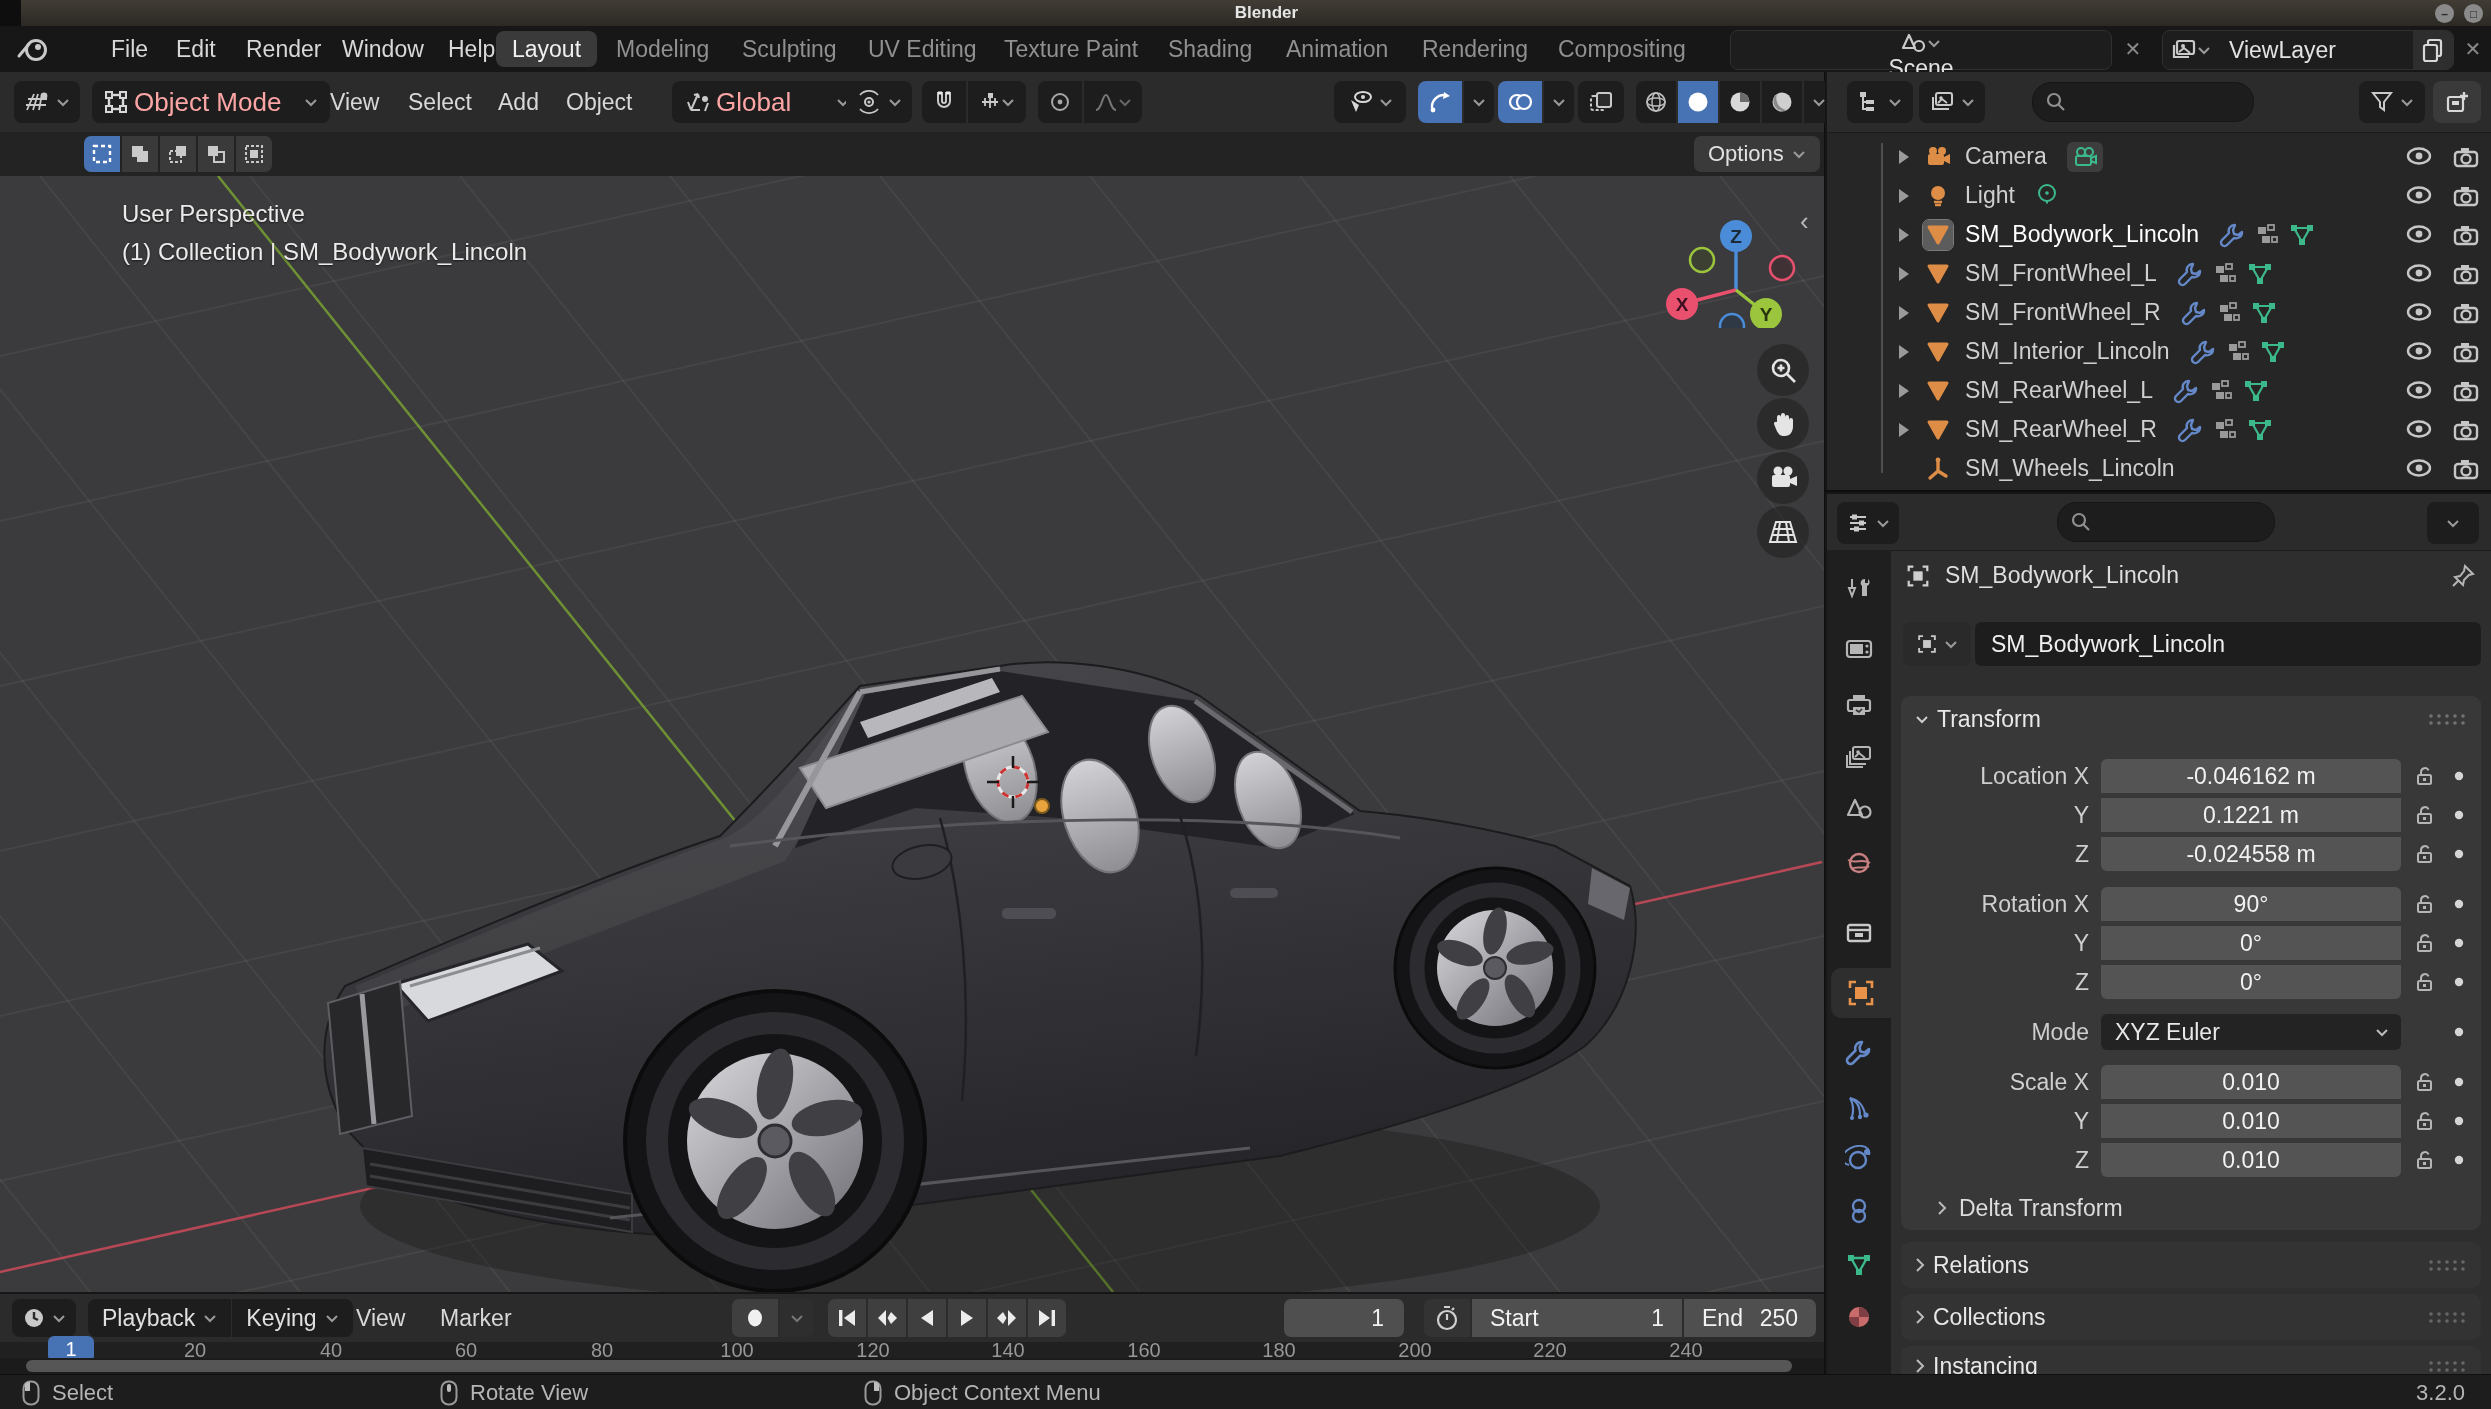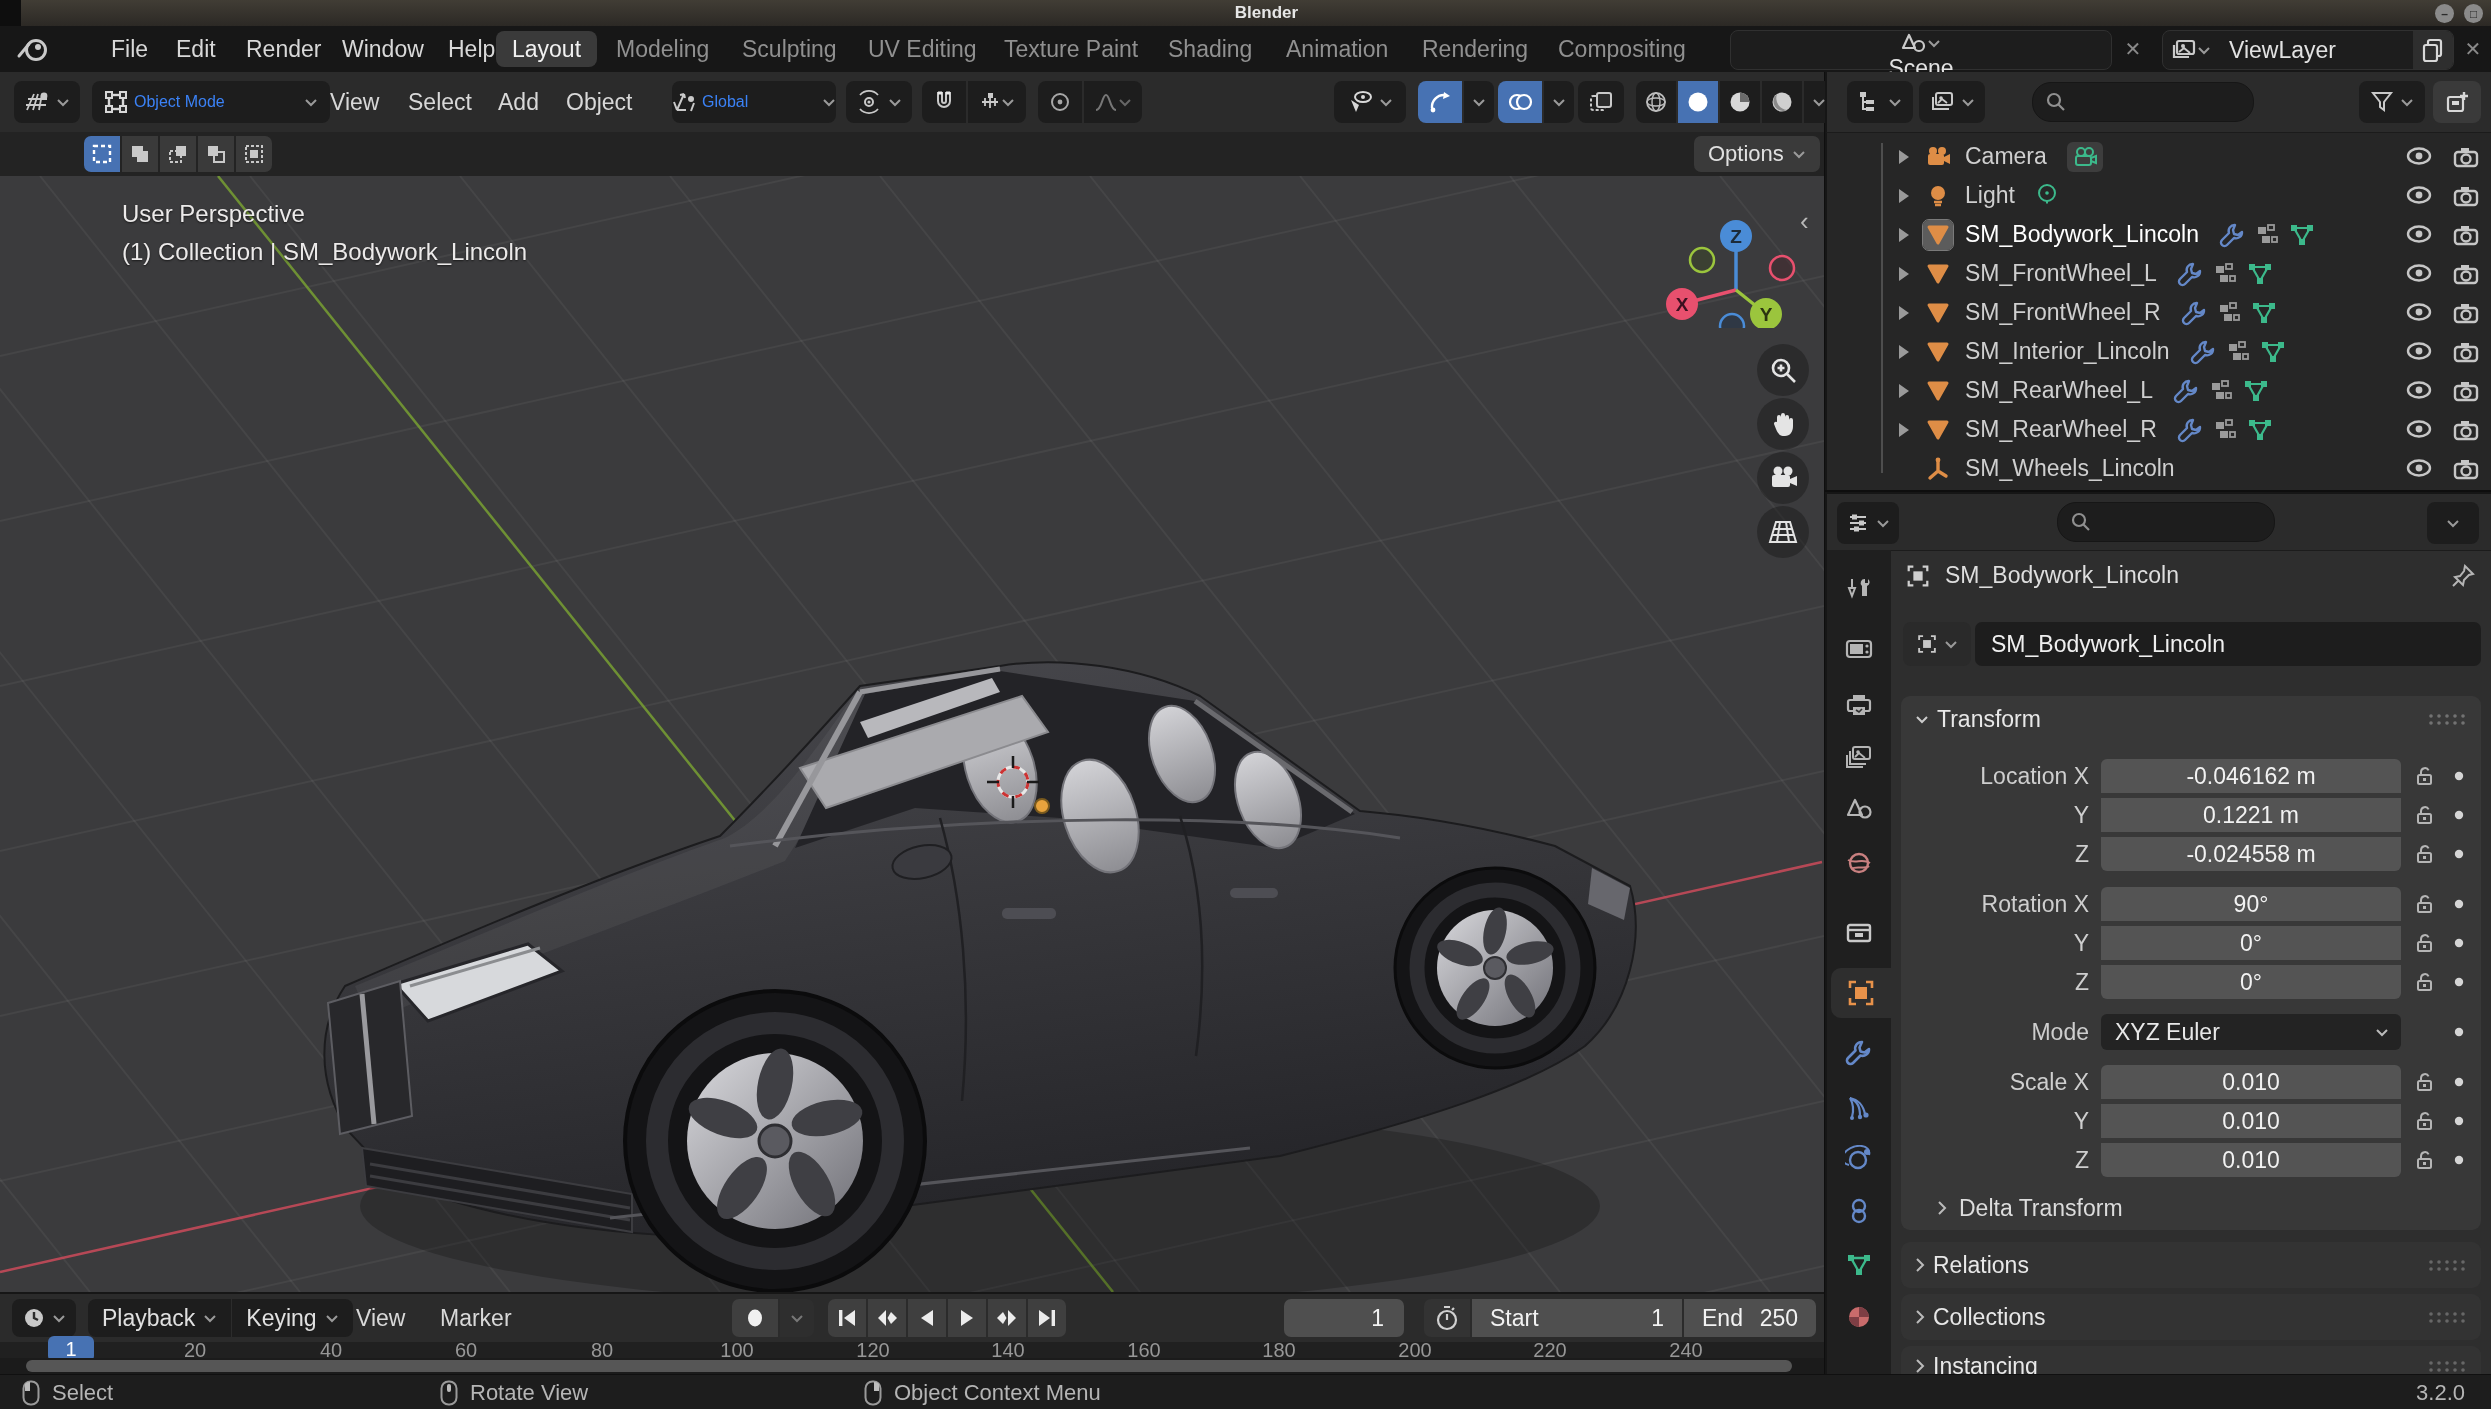--- a/index.html
+++ b/index.html
@@ -28,21 +28,21 @@
   .idbox .seg.btn{background:#2e2e2e;border-radius:0 7px 7px 0;}
   .idbox .name{font-size:23px;color:#e2e2e2;padding:0 10px;flex:1;}
   .chev{width:14px;height:9px;}
   .xbtn{font-size:20px;color:#8a8a8a;line-height:38px;top:4px;width:34px;text-align:center;}
 
   
   #vp-header{left:0;top:72px;width:1824px;height:60px;background:#2b2b2b;border-bottom:1px solid #1b1b1b;}
   #ol-header{left:1825px;top:72px;width:666px;height:60px;background:#2b2b2b;border-bottom:1px solid #1b1b1b;border-left:2px solid #161616;}
   .wbtn{display:flex;align-items:center;justify-content:center;gap:6px;background:#1d1d1d;
         border-radius:8px;height:42px;top:9px;}
-  .wbtn .lbl{font-size:16px;color:#3b82f6;}
+  .wbtn .lbl{font-size:26px;color:#fca5a5;}
   .hmenu{font-size:23px;color:#d8d8d8;line-height:60px;}
   .seggroup{display:flex;gap:2px;top:9px;height:42px;}
   .seggroup .sbtn{width:44px;height:42px;background:#1d1d1d;display:flex;align-items:center;justify-content:center;}
   .seggroup .sbtn:first-child{border-radius:8px 0 0 8px;}
   .seggroup .sbtn:last-child{border-radius:0 8px 8px 0;}
   .seggroup .sbtn.on{background:#4772b3;}
 
   
   #tool-settings{left:0;top:132px;width:1824px;height:44px;background:#232323;border-bottom:1px solid #191919;}
   .selmode{display:flex;gap:2px;left:84px;top:4px;height:36px;}
@@ -215,21 +215,21 @@
       <span class="lbl">Object Mode</span>
       <svg class="chev" style="margin-left:auto" viewBox="0 0 14 9">
           <polyline points="2,2 7,7 12,2" fill="none" stroke="#9a9a9a" stroke-width="2"></polyline>
         </svg>
     </div>
     <span class="hmenu abs" style="left:330px;">View</span>
     <span class="hmenu abs" style="left:408px;">Select</span>
     <span class="hmenu abs" style="left:498px;">Add</span>
     <span class="hmenu abs" style="left:566px;">Object</span>
 
-    <div class="wbtn abs" style="left:672px;width:164px;justify-content:center;padding:0 0;">
+    <div class="wbtn abs" style="left:672px;width:164px;justify-content:center;padding:0 14px;">
       <svg width="24" height="24" viewBox="0 0 24 24">
           <path d="M5 20 L12 4 M5 20 L2 12 M5 20 H14 M12 4 l-4 1 M12 4 l1 4 M19 21 l3-8" stroke="#c9c9c9" stroke-width="2" fill="none"></path>
           <circle cx="19" cy="9" r="3" fill="#c9c9c9"></circle>
         </svg>
       <span class="lbl">Global</span>
       <svg class="chev" style="margin-left:auto" viewBox="0 0 14 9">
           <polyline points="2,2 7,7 12,2" fill="none" stroke="#9a9a9a" stroke-width="2"></polyline>
         </svg>
     </div>
     <div class="wbtn abs" style="left:846px;width:66px;">

